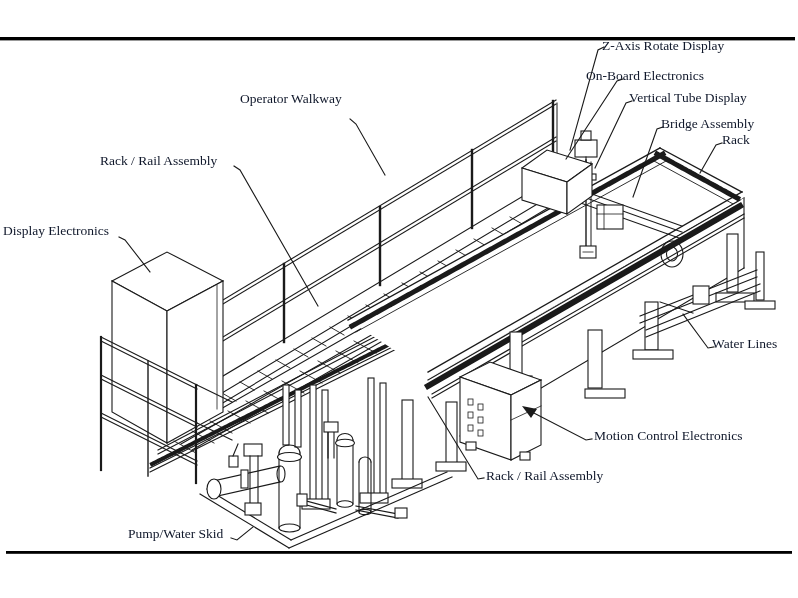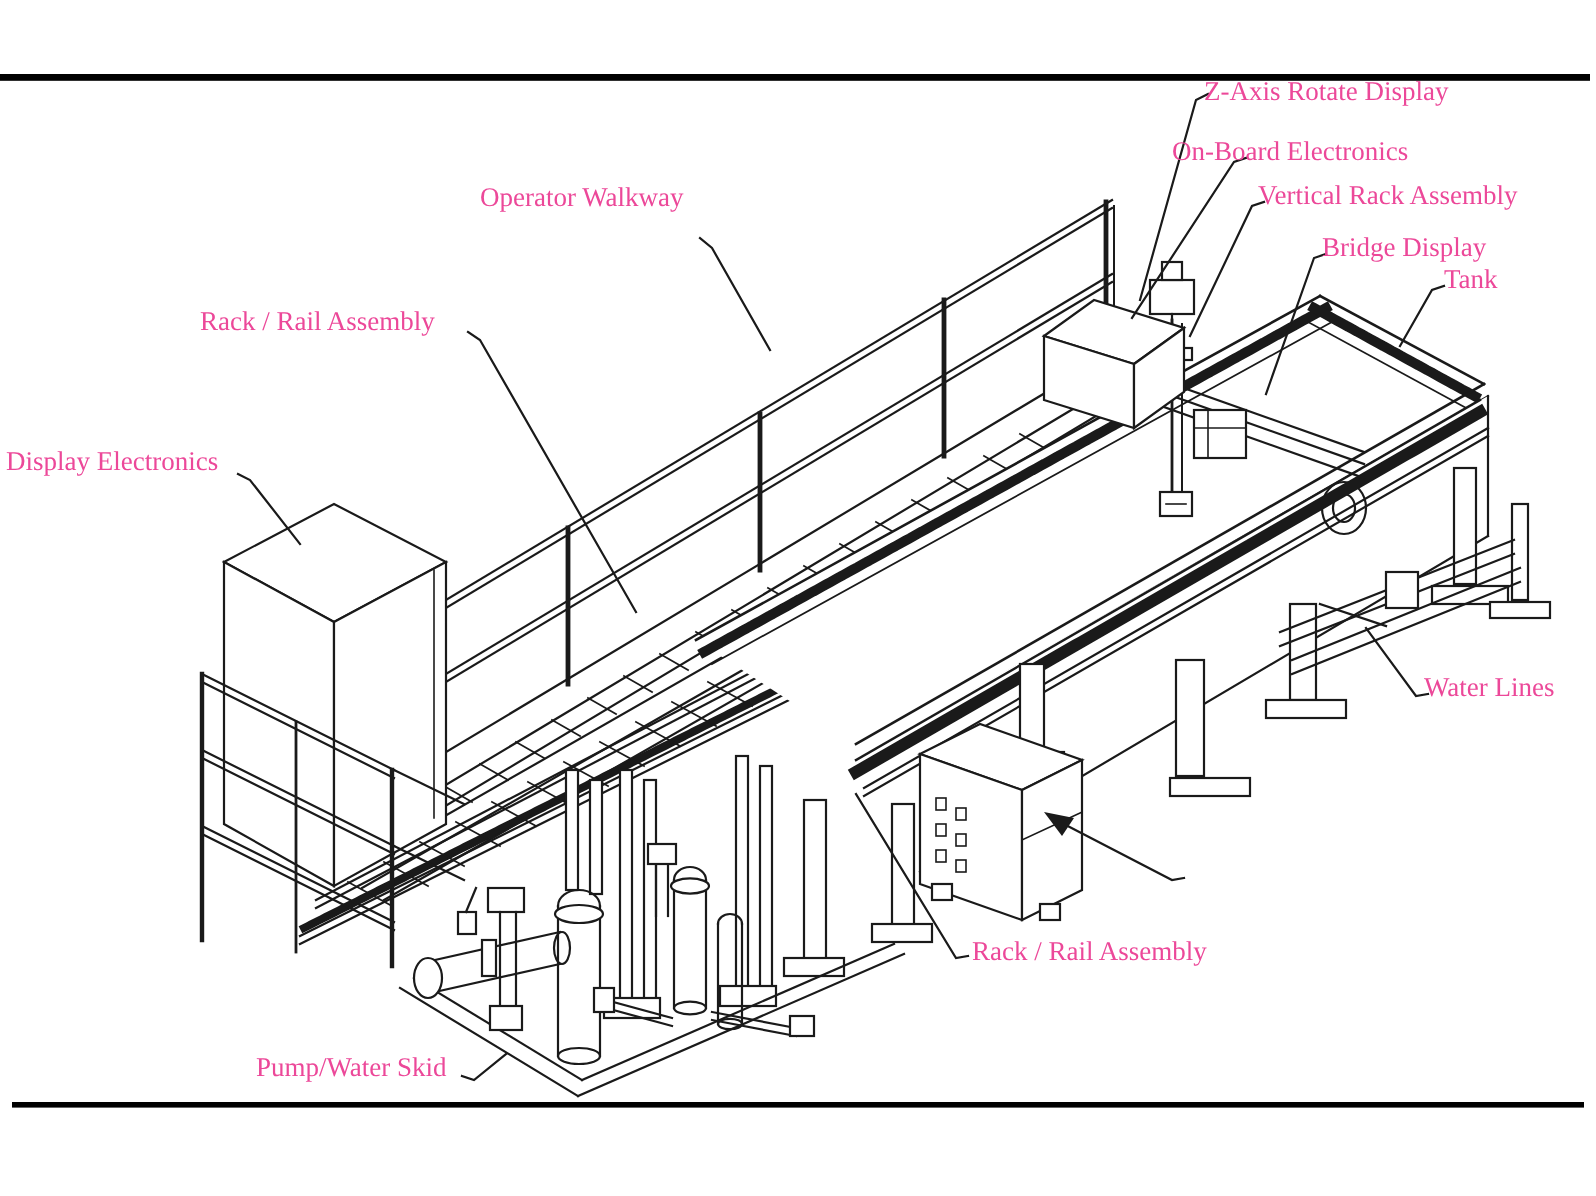--- a/index.html
+++ b/index.html
@@ -5,21 +5,21 @@
   html,body{margin:0;padding:0;}
   body{
     width:798px;height:598px;position:relative;overflow:hidden;
     background:#ffffff;
     font-family:"Liberation Serif","DejaVu Serif",serif;
   }
   #stage{position:absolute;left:0;top:0;width:798px;height:598px;}
   svg{position:absolute;left:0;top:0;}
   .lbl{
     position:absolute;
-    font-size:13.5px;line-height:14px;color:#ec4899;
+    font-size:13.5px;line-height:14px;color:#0f172a;
     white-space:nowrap;letter-spacing:0px;
   }
 </style>
 </head>
 <body>
 
 <div id="stage">
 <svg width="798" height="598" viewBox="0 0 798 598" stroke="#1a1a1a" fill="none" stroke-width="1.1" stroke-linecap="square">
 
   <rect x="0" y="37" width="795" height="3.4" fill="#000" stroke="none"></rect>
@@ -242,22 +242,23 @@
     <path d="M714,347 L708,348 L683,314"></path>
     <path d="M592,439 L586,440 L530,411"></path>
     <polygon points="522,406 537,409 531,418" fill="#1a1a1a" stroke="none"></polygon>
     <path d="M484,478 L478,479 L428,397"></path>
     <path d="M231,538 L237,540 L253,527"></path>
   </g>
 </svg>
 
 <div class="lbl" style="left:602px;top:39px">Z-Axis Rotate Display</div>
 <div class="lbl" style="left:586px;top:69px">On-Board Electronics</div>
-<div class="lbl" style="left:629px;top:91px">Vertical Rack Assembly</div>
-<div class="lbl" style="left:661px;top:117px">Bridge Display</div>
-<div class="lbl" style="left:722px;top:133px">Tank</div>
+<div class="lbl" style="left:629px;top:91px">Vertical Tube Display</div>
+<div class="lbl" style="left:661px;top:117px">Bridge Assembly</div>
+<div class="lbl" style="left:722px;top:133px">Rack</div>
 <div class="lbl" style="left:240px;top:92px">Operator Walkway</div>
 <div class="lbl" style="left:100px;top:154px">Rack / Rail Assembly</div>
 <div class="lbl" style="left:3px;top:224px">Display Electronics</div>
 <div class="lbl" style="left:712px;top:337px">Water Lines</div>
+<div class="lbl" style="left:594px;top:429px">Motion Control Electronics</div>
 <div class="lbl" style="left:486px;top:469px">Rack / Rail Assembly</div>
 <div class="lbl" style="left:128px;top:527px">Pump/Water Skid</div>
 </div>
 
 </body></html>

